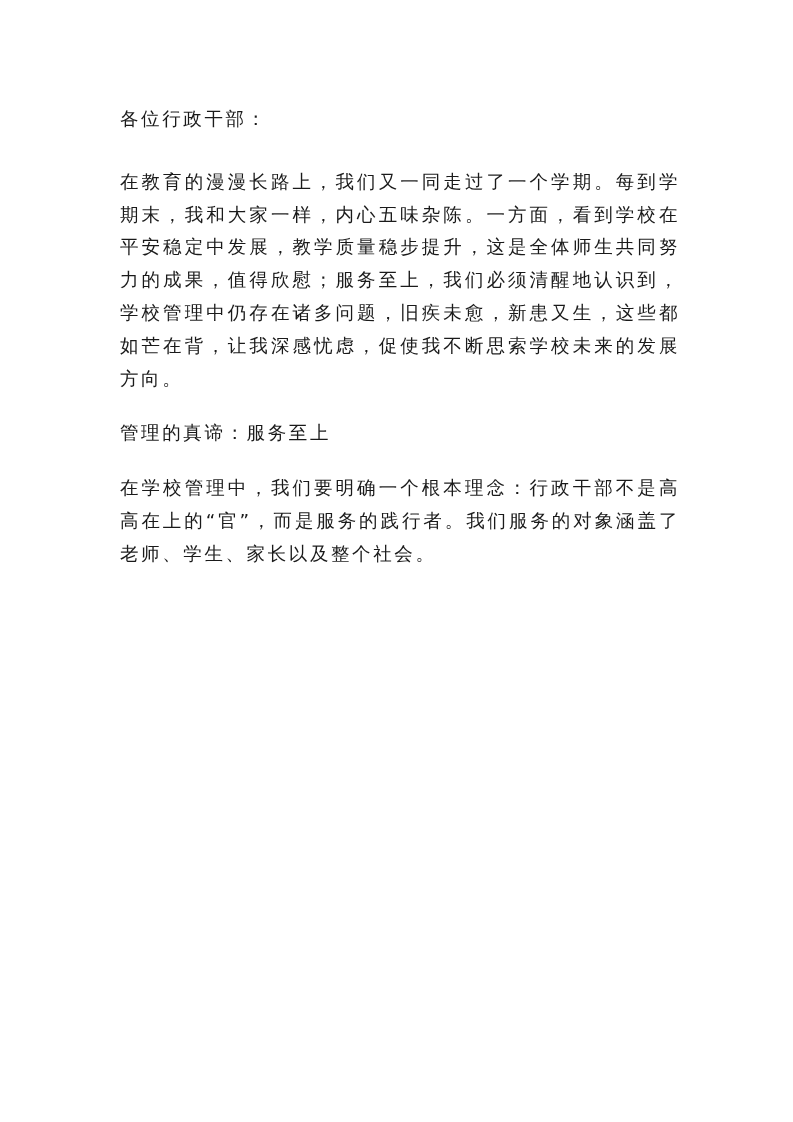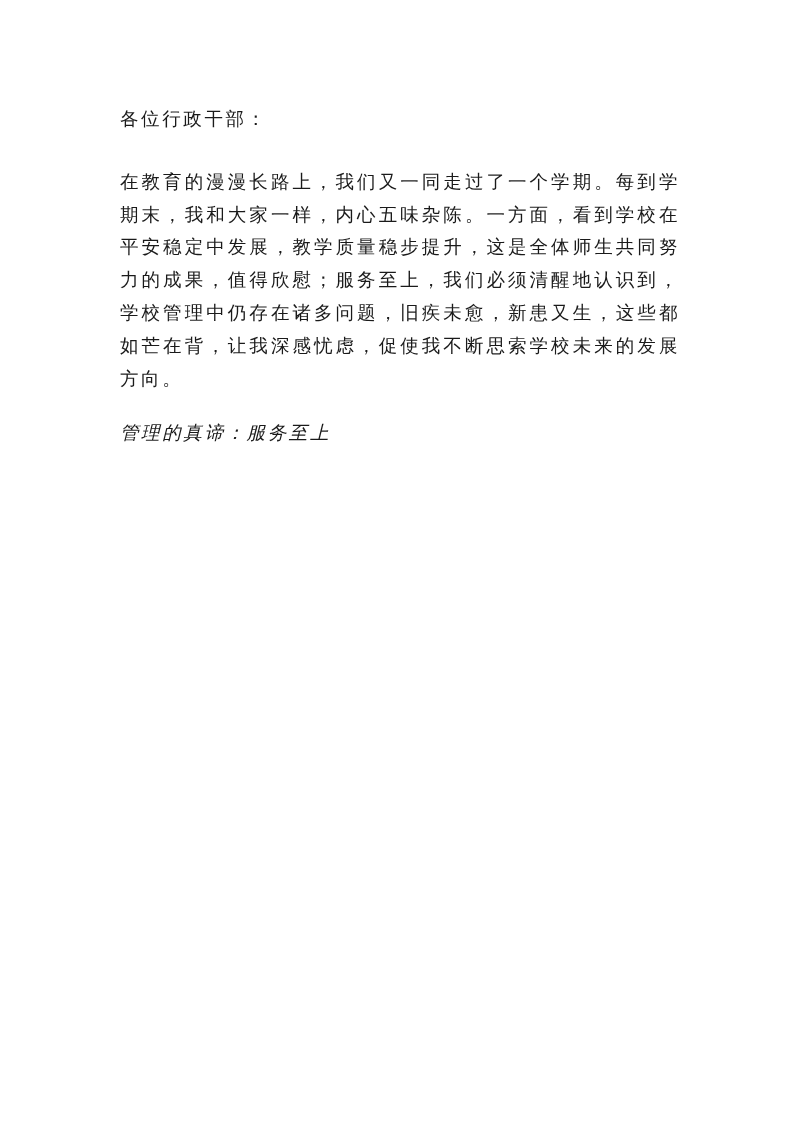--- a/index.html
+++ b/index.html
@@ -28,23 +28,23 @@
       letter-spacing: 2.6px;
       text-align: justify;
       text-justify: inter-character;
       word-break: break-all;
     }
     .salutation {
       margin-bottom: 30px;
     }
     .heading {
       margin-bottom: 22px;
-      font-style: italic;
     }
   </style>
 </head>
 <body>
 
 <div class="page">
   <p class="para salutation">各位行政干部：</p>
   <p class="para">在教育的漫漫长路上，我们又一同走过了一个学期。每到学期末，我和大家一样，内心五味杂陈。一方面，看到学校在平安稳定中发展，教学质量稳步提升，这是全体师生共同努力的成果，值得欣慰；服务至上，我们必须清醒地认识到，学校管理中仍存在诸多问题，旧疾未愈，新患又生，这些都如芒在背，让我深感忧虑，促使我不断思索学校未来的发展方向。</p>
   <p class="para heading">管理的真谛：服务至上</p>
+  <p class="para">在学校管理中，我们要明确一个根本理念：行政干部不是高高在上的“官”，而是服务的践行者。我们服务的对象涵盖了老师、学生、家长以及整个社会。</p>
 </div>
 
 </body></html>

